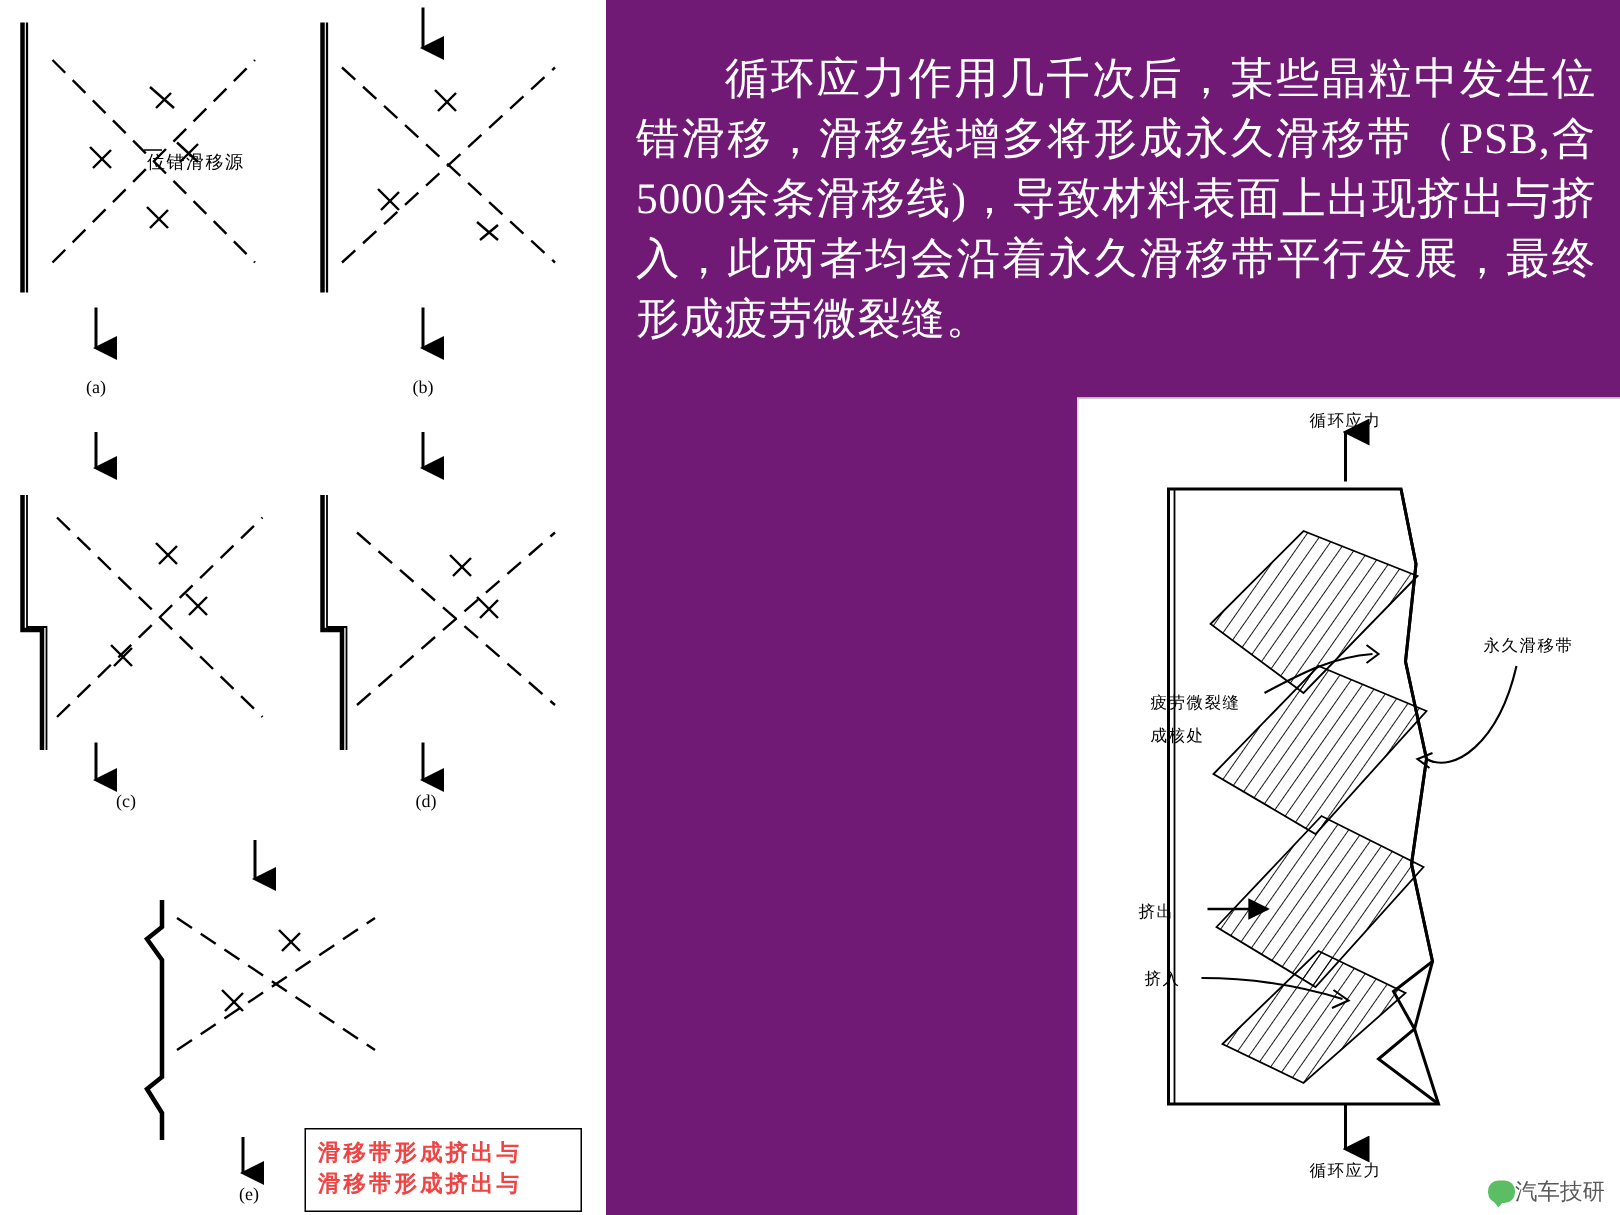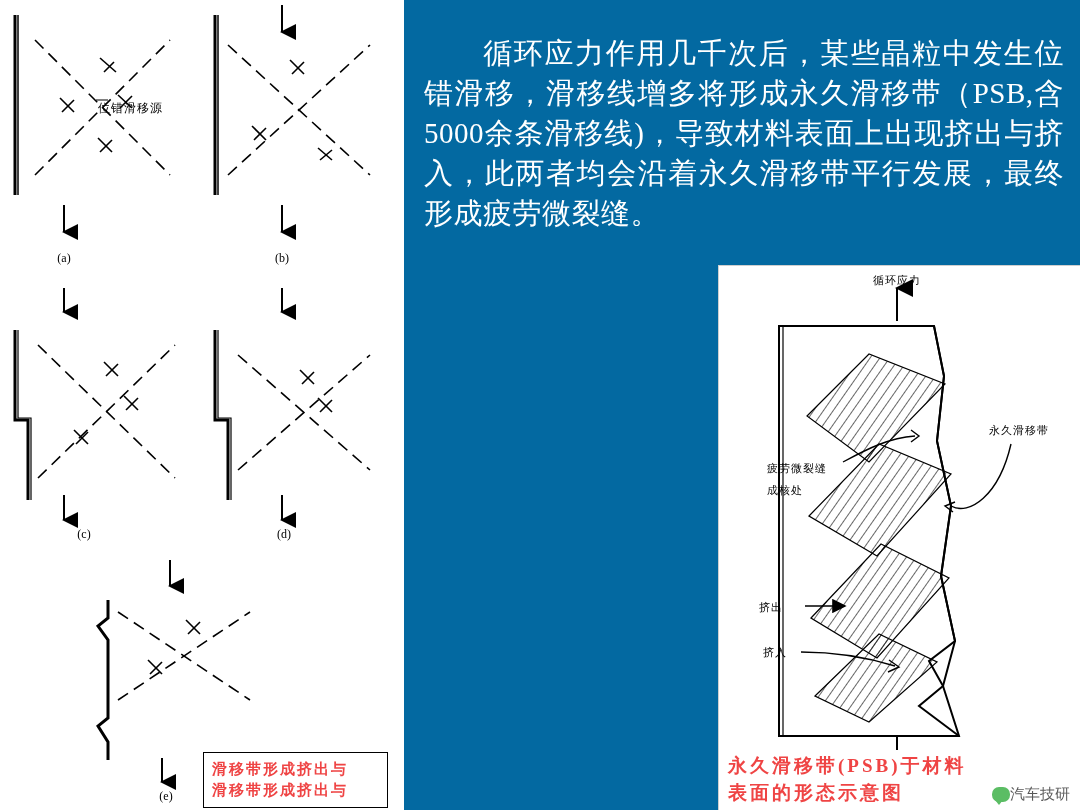--- a/index.html
+++ b/index.html
@@ -26,21 +26,21 @@
   }
   .fig-svg { display: block; }
 
   
   .right-panel {
     position: absolute;
     left: 404px;
     top: 0;
     width: 676px;
     height: 810px;
-    background: #0369a1;
+    background: #701a75;
   }
   .body-text {
     position: absolute;
     left: 20px;
     top: 4px;
     width: 640px;
     color: #ffffff;
     font-family: "Liberation Serif", serif;
     font-size: 29px;
     line-height: 40px;
@@ -299,22 +299,18 @@
 
       <text class="tiny-txt" x="40" y="345" font-size="12" letter-spacing="1">挤出</text>
       <line x1="86" y1="340" x2="126" y2="340" stroke="#000" stroke-width="1.6" marker-end="url(#arrR)"></line>
 
       <text class="tiny-txt" x="44" y="390" font-size="12" letter-spacing="1">挤入</text>
       <path d="M82,386 C120,386 150,392 176,400" fill="none" stroke="#000" stroke-width="1.4"></path>
       <path d="M170,394 L180,401 L169,406" fill="none" stroke="#000" stroke-width="1.4"></path>
     </svg>
   </div>
 
-  <div class="caption-box" id="caption-right">
-    <div>永久滑移带(PSB)于材料</div>
-    <div>表面的形态示意图</div>
-  </div>
 
   <div class="watermark">
     <span class="wx-badge"></span>
     <span>汽车技研</span>
   </div>
 </div>
 
 </body></html>

